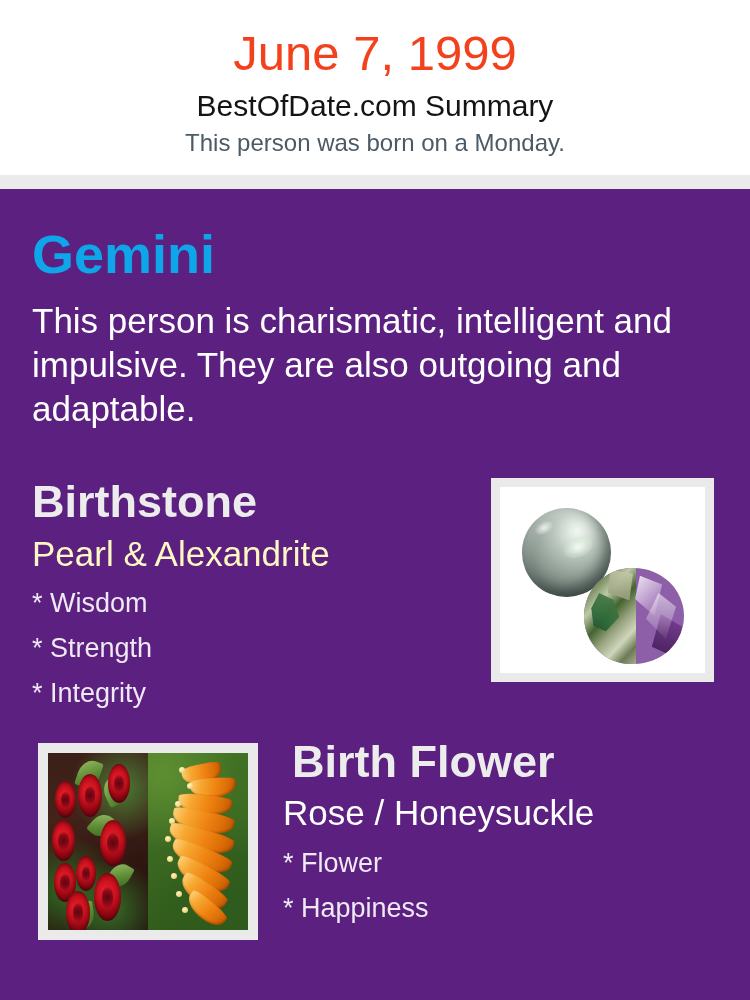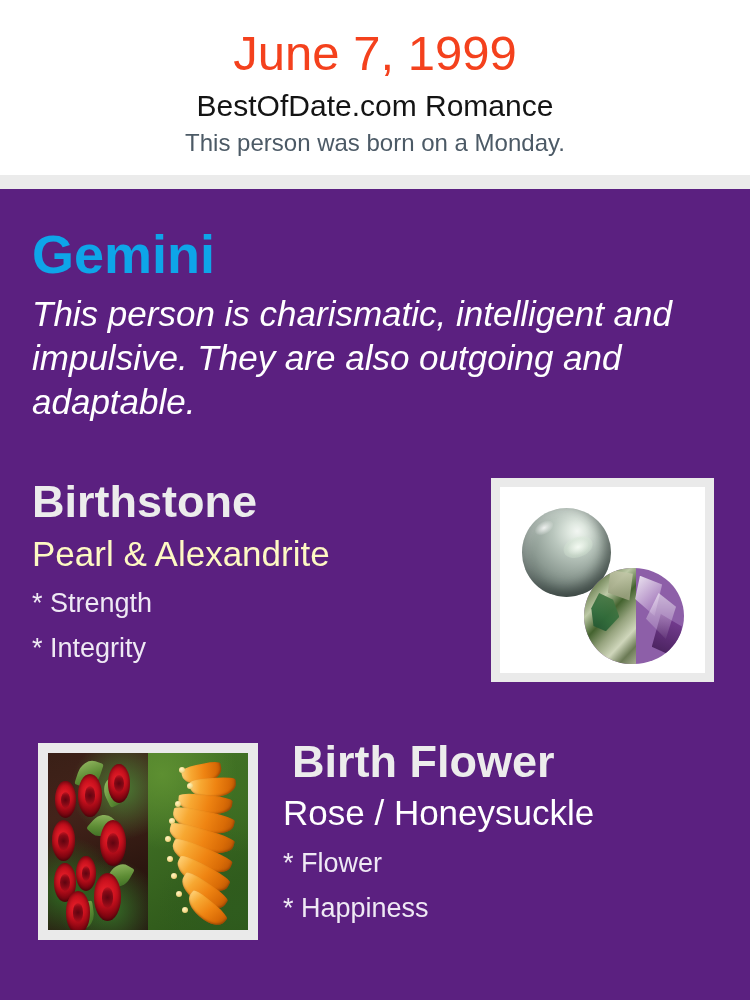--- a/index.html
+++ b/index.html
@@ -92,27 +92,26 @@
     top: 36px;
     font-size: 54px;
     font-weight: bold;
     color: #0ea5e9;
     line-height: 58px;
     white-space: nowrap;
   }
   .zodiac-desc {
     position: absolute;
     left: 32px;
-    top: 103px;
+    top: 110px;
     width: 668px;
     font-size: 35px;
     font-weight: 400;
     color: #ffffff;
     line-height: 44px;
-    font-style: italic;
   }
 
   
   .bs-heading {
     position: absolute;
     left: 32px;
     top: 288px;
     font-size: 45px;
     font-weight: bold;
     color: #ececec;
@@ -374,33 +373,34 @@
     width: 420px;
   }
 </style>
 </head>
 <body>
 
 <div class="card">
 
   <div class="header">
     <div class="date-title">June 7, 1999</div>
-    <div class="site-summary">BestOfDate.com Romance</div>
+    <div class="site-summary">BestOfDate.com Summary</div>
     <div class="born-line">This person was born on a Monday.</div>
   </div>
   <div class="divider"></div>
 
   <div class="body-panel">
 
     <div class="zodiac-name">Gemini</div>
     <div class="zodiac-desc">This person is charismatic, intelligent and impulsive. They are also outgoing and adaptable.</div>
 
     <div class="bs-heading">Birthstone</div>
     <div class="bs-names">Pearl &amp; Alexandrite</div>
     <div class="bs-traits">
+      <div class="trait">* Wisdom</div>
       <div class="trait">* Strength</div>
       <div class="trait">* Integrity</div>
     </div>
 
     <div class="bf-heading">Birth Flower</div>
     <div class="bf-names">Rose / Honeysuckle</div>
     <div class="bf-traits">
       <div class="trait">* Flower</div>
       <div class="trait">* Happiness</div>
     </div>

